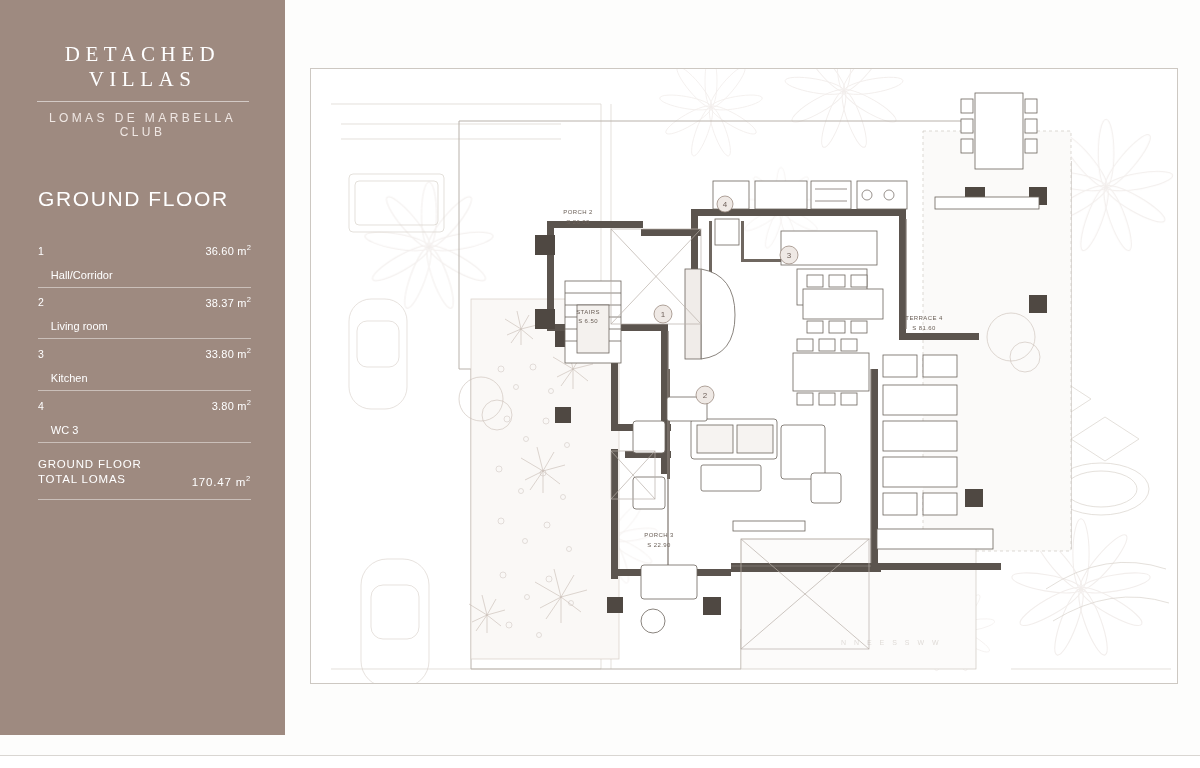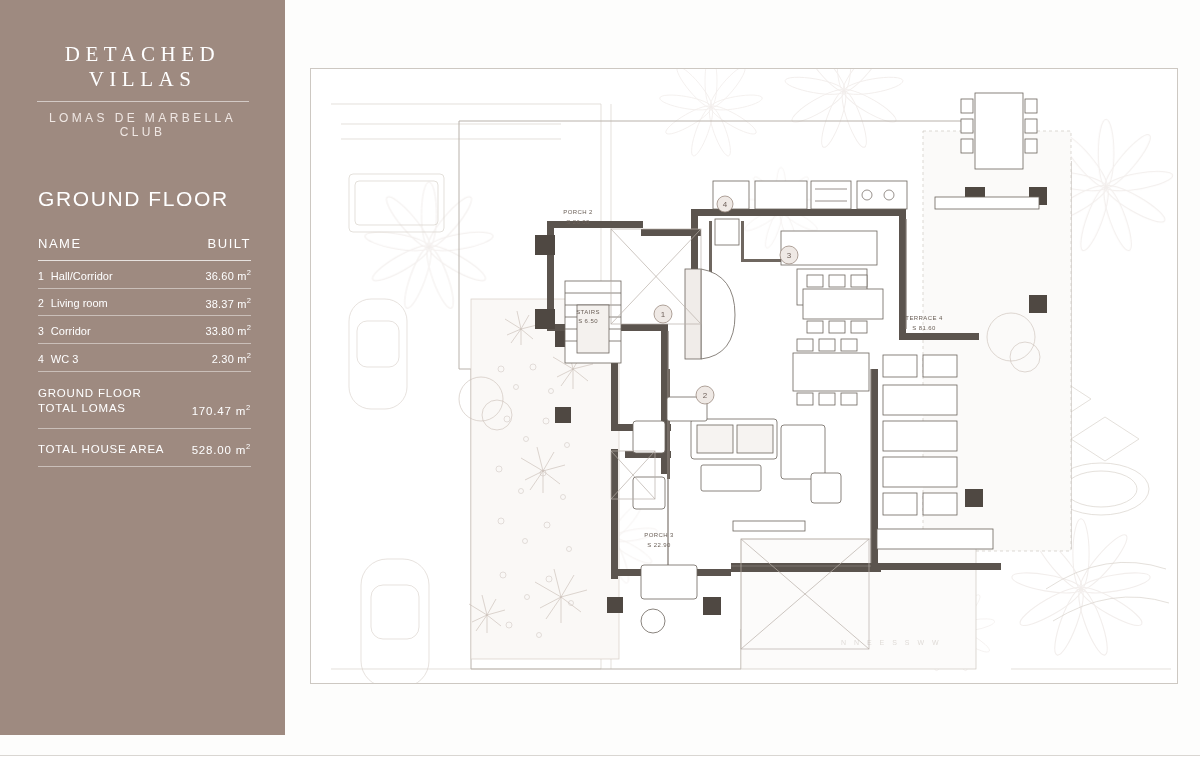--- a/index.html
+++ b/index.html
@@ -96,21 +96,21 @@
     border-bottom: 1px solid rgba(255,255,255,0.45);
   }
   .row .left {
     display: flex;
     gap: 7px;
   }
   .row .num {
     color: #ffffff;
     font-size: 10.5px;
   }
-  .row .nm { color: #ffffff; }
+  .row .nm { color: #ffffff; margin-top: 24px; }
   .row .val {
     font-size: 11px;
     letter-spacing: 0.2px;
   }
   .sup { font-size: 7.5px; vertical-align: super; }
   .totals {
     padding-left: 10px;
     padding-right: 6px;
     margin-top: 14px;
   }
@@ -172,24 +172,20 @@
 <div class="page">
 
   <div class="sidebar">
     <div class="brand-title">DETACHED VILLAS</div>
     <div class="brand-rule"></div>
     <div class="brand-sub">LOMAS DE MARBELLA CLUB</div>
 
     <div class="floor-title">GROUND FLOOR</div>
 
     <div class="table">
-      <div class="thead">
-        <span>NAME</span>
-        <span>BUILT</span>
-      </div>
 
       <div class="row">
         <span class="left">
           <span class="num">1</span>
           <span class="nm">Hall/Corridor</span>
         </span>
         <span class="val">
           <span>36.60</span>
           <span>m</span><span class="sup">2</span>
         </span>
@@ -202,55 +198,48 @@
         </span>
         <span class="val">
           <span>38.37</span>
           <span>m</span><span class="sup">2</span>
         </span>
       </div>
 
       <div class="row">
         <span class="left">
           <span class="num">3</span>
-          <span class="nm">Corridor</span>
+          <span class="nm">Kitchen</span>
         </span>
         <span class="val">
           <span>33.80</span>
           <span>m</span><span class="sup">2</span>
         </span>
       </div>
 
       <div class="row">
         <span class="left">
           <span class="num">4</span>
           <span class="nm">WC 3</span>
         </span>
         <span class="val">
-          <span>2.30</span>
+          <span>3.80</span>
           <span>m</span><span class="sup">2</span>
         </span>
       </div>
     </div>
 
     <div class="totals">
       <div class="total-block">
         <span class="lbl">
           <span>GROUND FLOOR</span><br>
           <span>TOTAL LOMAS</span>
         </span>
         <span>
           <span>170.47</span>
-          <span>m</span><span class="sup">2</span>
-        </span>
-      </div>
-      <div class="total-block2">
-        <span>TOTAL HOUSE AREA</span>
-        <span>
-          <span>528.00</span>
           <span>m</span><span class="sup">2</span>
         </span>
       </div>
     </div>
   </div>
 
   <div class="plan-panel">
     <svg class="plan-svg" width="866" height="614" viewBox="0 0 866 614">
 
       <g opacity="0.38">

